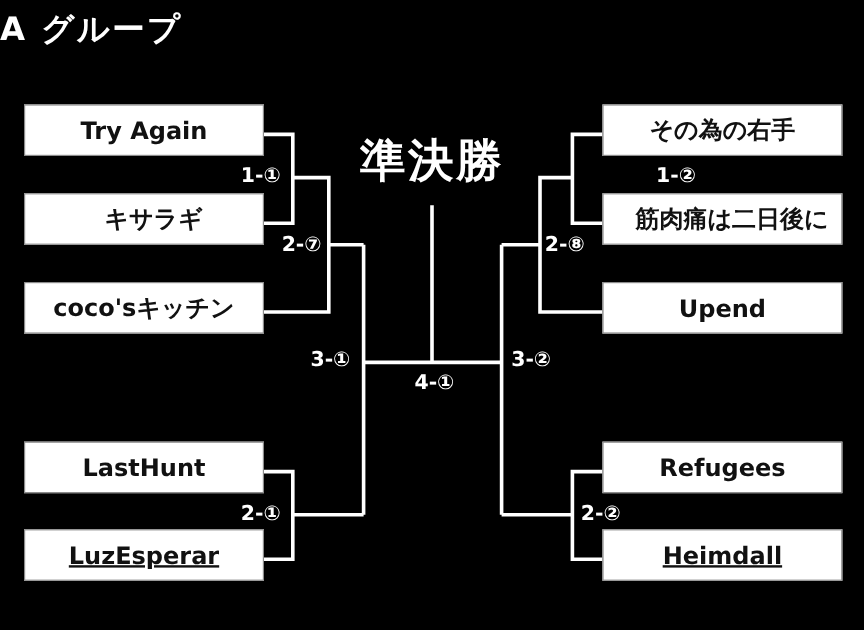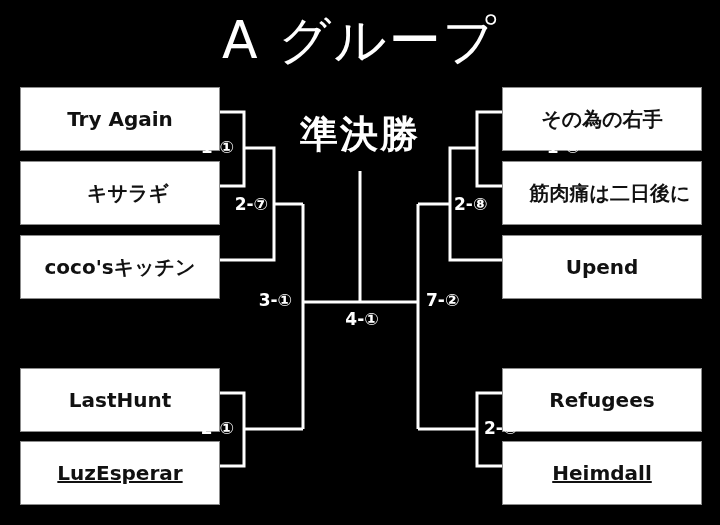--- a/index.html
+++ b/index.html
@@ -26,42 +26,41 @@
     fill: none;
     stroke: var(--line, #fff);
     stroke-width: 3;
     stroke-linejoin: miter;
   }
   .page-title {
     position: absolute;
     left: 0;
     top: 6px;
     width: 720px;
-    text-align: center;
-    font-size: 52px;
-    font-weight: normal;
+    font-size: 27px;
+    font-weight: bold;
     color: var(--label-text, #fff);
     letter-spacing: 2px;
     margin: 0;
   }
   .round-title {
     position: absolute;
     left: 250px;
     top: 109px;
     width: 220px;
     text-align: center;
     font-size: 38px;
     font-weight: bold;
     color: var(--label-text, #fff);
     letter-spacing: 2px;
   }
   .team-box {
     position: absolute;
     width: 200px;
-    height: 64px;
+    height: 43px;
     background: var(--box-fill, #fff);
     border: 1px solid var(--box-border, #8c8c8c);
     box-sizing: border-box;
     display: flex;
     align-items: center;
     justify-content: center;
     font-size: 20px;
     font-weight: bold;
     color: var(--box-text, #111);
     white-space: nowrap;
@@ -128,16 +127,16 @@
   <div class="team-box col-right row-4">Refugees</div>
   <div class="team-box col-right row-5">Heimdall</div>
 
   <div class="match-label m-l1">1-①</div>
   <div class="match-label m-l2">2-⑦</div>
   <div class="match-label m-lsf">3-①</div>
   <div class="match-label m-lb">2-①</div>
   <div class="match-label m-fin">4-①</div>
   <div class="match-label m-r1">1-②</div>
   <div class="match-label m-r2">2-⑧</div>
-  <div class="match-label m-rsf">7-②</div>
+  <div class="match-label m-rsf">3-②</div>
   <div class="match-label m-rb">2-②</div>
 
 </div>
 
 </body></html>

